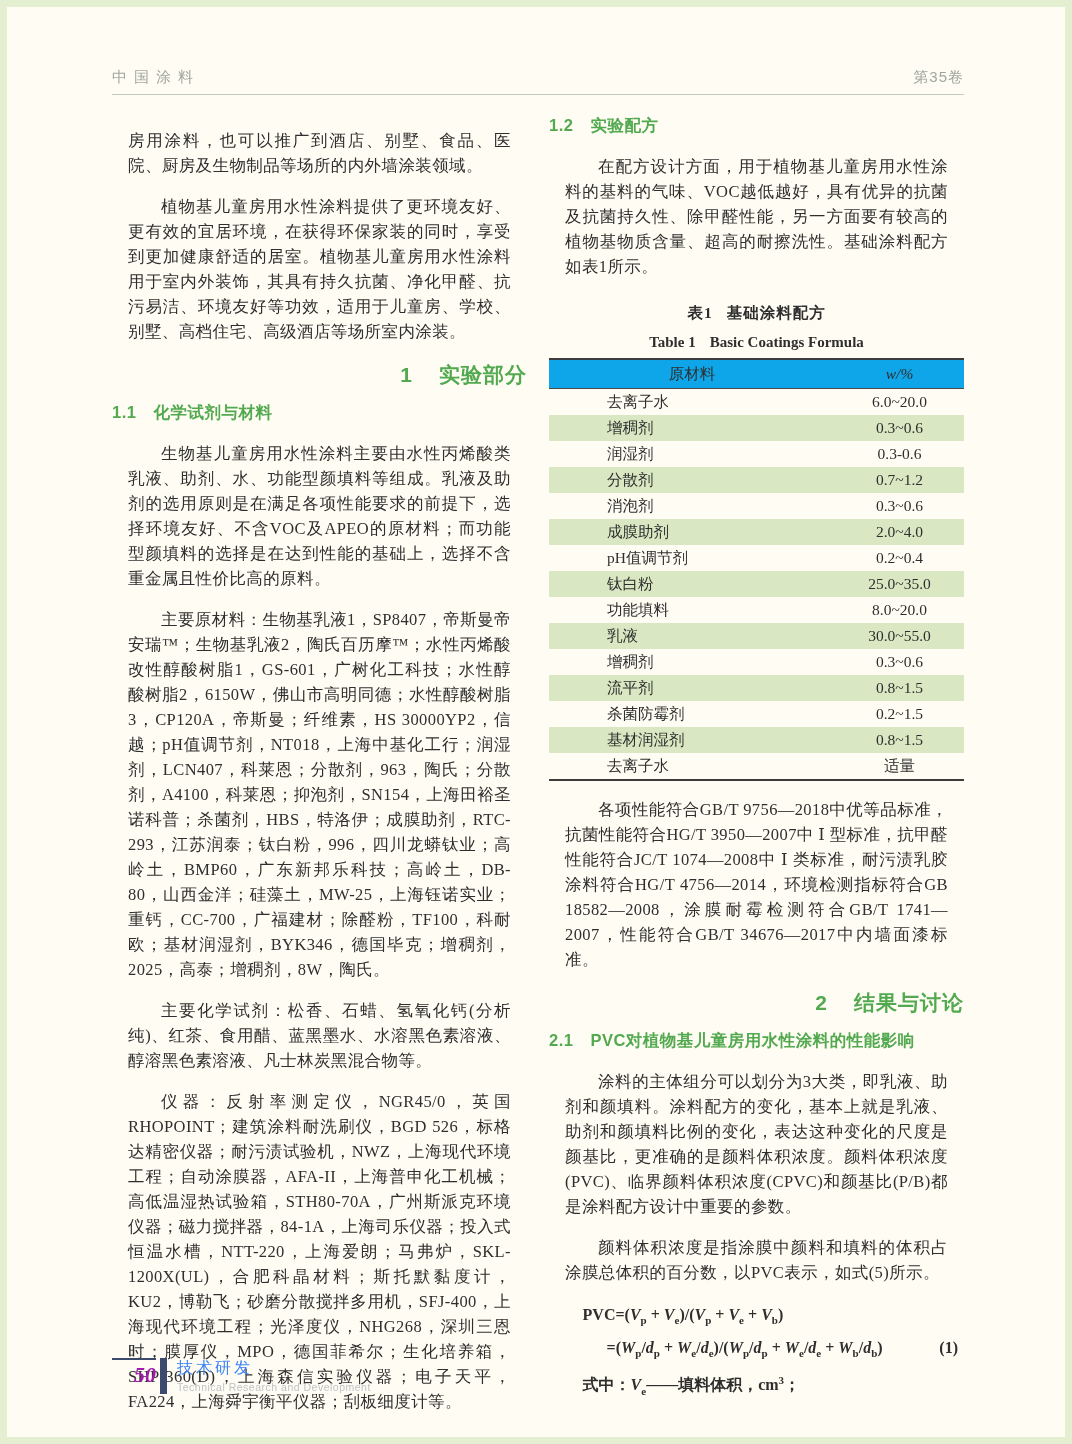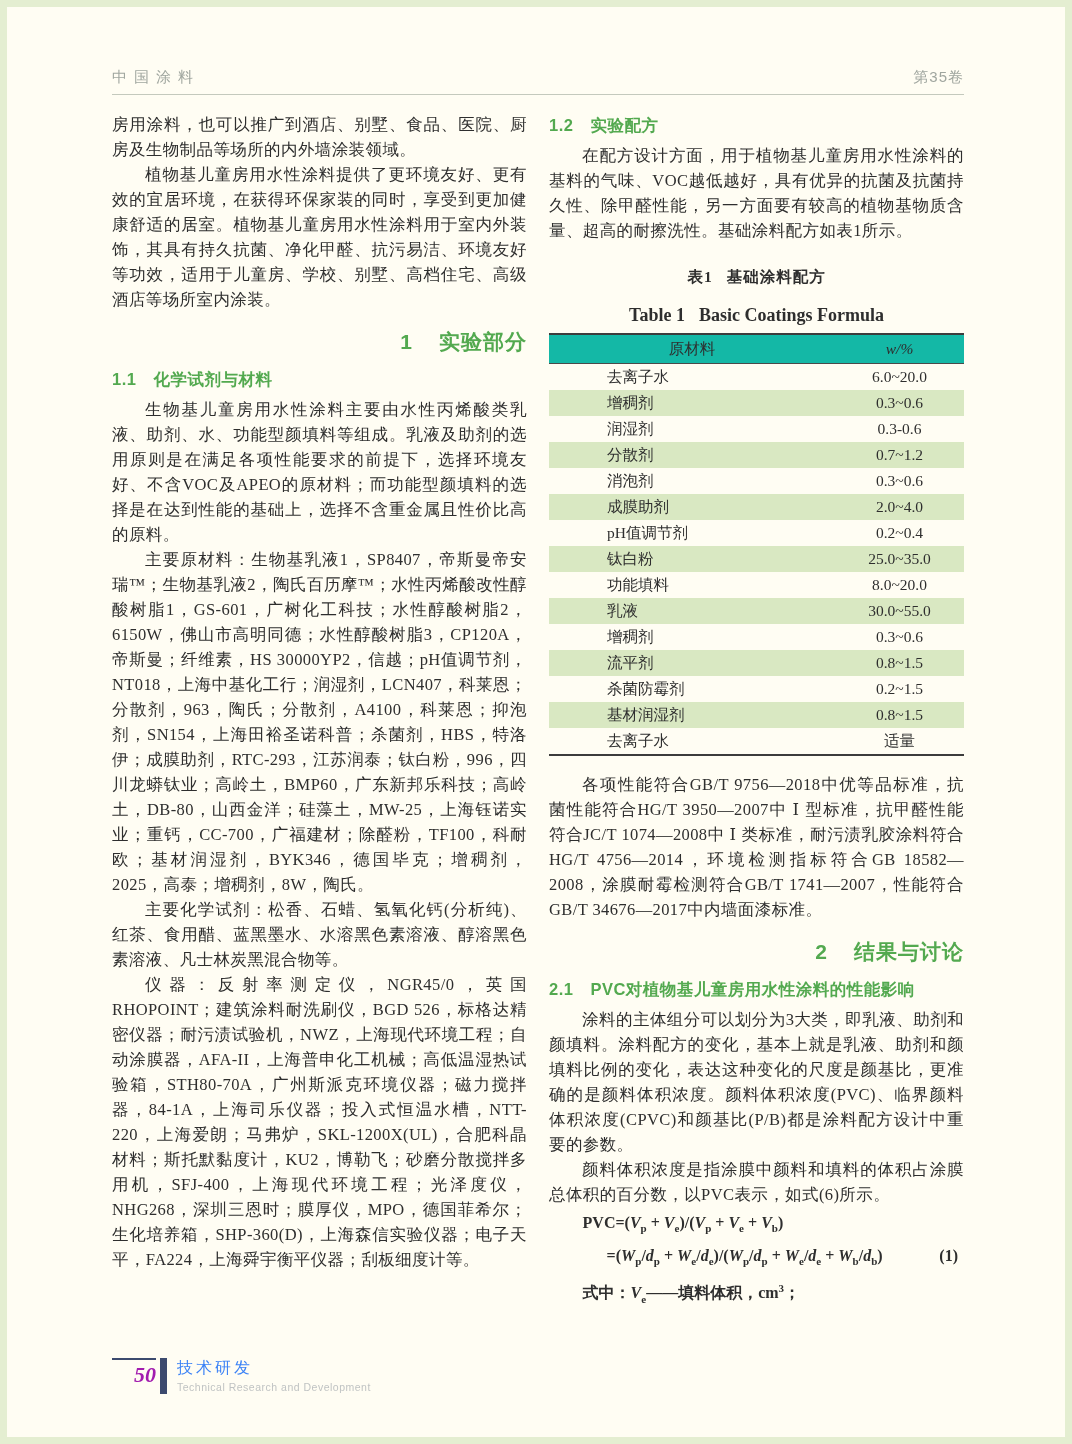--- a/index.html
+++ b/index.html
@@ -22,47 +22,47 @@
     font-family:"Liberation Sans","DejaVu Sans",sans-serif;
   }
   .journal{letter-spacing:7px;}
   .volume{letter-spacing:1px;}
   
   .columns{
     position:absolute;left:112px;right:108px;top:112px;
     display:flex;gap:22px;
   }
   .col{flex:1;min-width:0;}
-  p{margin:0;font-size:16.5px;line-height:25px;text-align:justify;letter-spacing:.4px;}
+  p{margin:16px;font-size:16.5px;line-height:25px;text-align:justify;letter-spacing:.4px;}
   p.indent{text-indent:2em;}
   h1{
     margin:15px 0 9px 0;
     font:bold 21px/30px "Liberation Sans","DejaVu Sans",sans-serif;
     color:#53a94f;letter-spacing:1px;text-align:right;
   }
   h1 .sec-num{margin-right:26px;}
   h2{
     margin:6px 0 5px 0;
     font:bold 16.5px/26px "Liberation Sans","DejaVu Sans",sans-serif;
     color:#53a94f;letter-spacing:.5px;
   }
   h2 .sec-num{margin-right:17px;}
   .h2-first{margin-top:14px;}
   
   .table-caption{margin:24px 0 7px 0;text-align:center;font-weight:bold;}
   .table-caption .zh{font-size:15.5px;letter-spacing:1px;}
-  .table-caption .en{font-size:18px;margin-top:17px;}
+  .table-caption .en{font-size:15px;margin-top:10px;}
   .cap-label{margin-right:14px;}
   table.formula-table{
     width:100%;border-collapse:collapse;
     border-top:2px solid #3c3c3c;border-bottom:2px solid #3c3c3c;
     font-size:15.5px;
   }
   .formula-table th{
-    background:#14b8a6;font-weight:normal;
+    background:#0ea5e9;font-weight:normal;
     padding:4px 0;line-height:20px;
   }
   .formula-table th.frac{font-style:italic;font-family:"Liberation Serif",serif;}
   .formula-table thead{border-bottom:1.5px solid #4a4a4a;}
   .formula-table td{padding:3px 0;line-height:20px;}
   .formula-table td.mat{text-align:left;padding-left:58px;}
   .formula-table td.val{text-align:center;}
   .formula-table tbody tr:nth-of-type(even){background:#d9e8c2;}
   
   .equation{font-size:16px;line-height:27px;margin-top:2px;font-weight:bold;}
@@ -231,21 +231,21 @@
 
       <h1>
         <span class="sec-num">2</span><span>结果与讨论</span>
       </h1>
 
       <h2>
         <span class="sec-num">2.1</span><span>PVC对植物基儿童房用水性涂料的性能影响</span>
       </h2>
 
       <p class="indent">涂料的主体组分可以划分为3大类，即乳液、助剂和颜填料。涂料配方的变化，基本上就是乳液、助剂和颜填料比例的变化，表达这种变化的尺度是颜基比，更准确的是颜料体积浓度。颜料体积浓度(PVC)、临界颜料体积浓度(CPVC)和颜基比(P/B)都是涂料配方设计中重要的参数。</p>
-      <p class="indent">颜料体积浓度是指涂膜中颜料和填料的体积占涂膜总体积的百分数，以PVC表示，如式(6)所示。</p>
+      <p class="indent">颜料体积浓度是指涂膜中颜料和填料的体积占涂膜总体积的百分数，以PVC表示，如式(5)所示。</p>
 
       <div class="equation">
         <div class="eq-line1">PVC=(<i>V</i><sub>p</sub> + <i>V</i><sub>e</sub>)/(<i>V</i><sub>p</sub> + <i>V</i><sub>e</sub> + <i>V</i><sub>b</sub>)</div>
         <div class="eq-line2">
           <span>=(<i>W</i><sub>p</sub>/<i>d</i><sub>p</sub> + <i>W</i><sub>e</sub>/<i>d</i><sub>e</sub>)/(<i>W</i><sub>p</sub>/<i>d</i><sub>p</sub> + <i>W</i><sub>e</sub>/<i>d</i><sub>e</sub> + <i>W</i><sub>b</sub>/<i>d</i><sub>b</sub>)</span>
           <span class="eq-num">(1)</span>
         </div>
         <div class="eq-where">式中：<i>V</i><sub>e</sub>——填料体积，cm<sup>3</sup>；</div>
       </div>
     </div>

